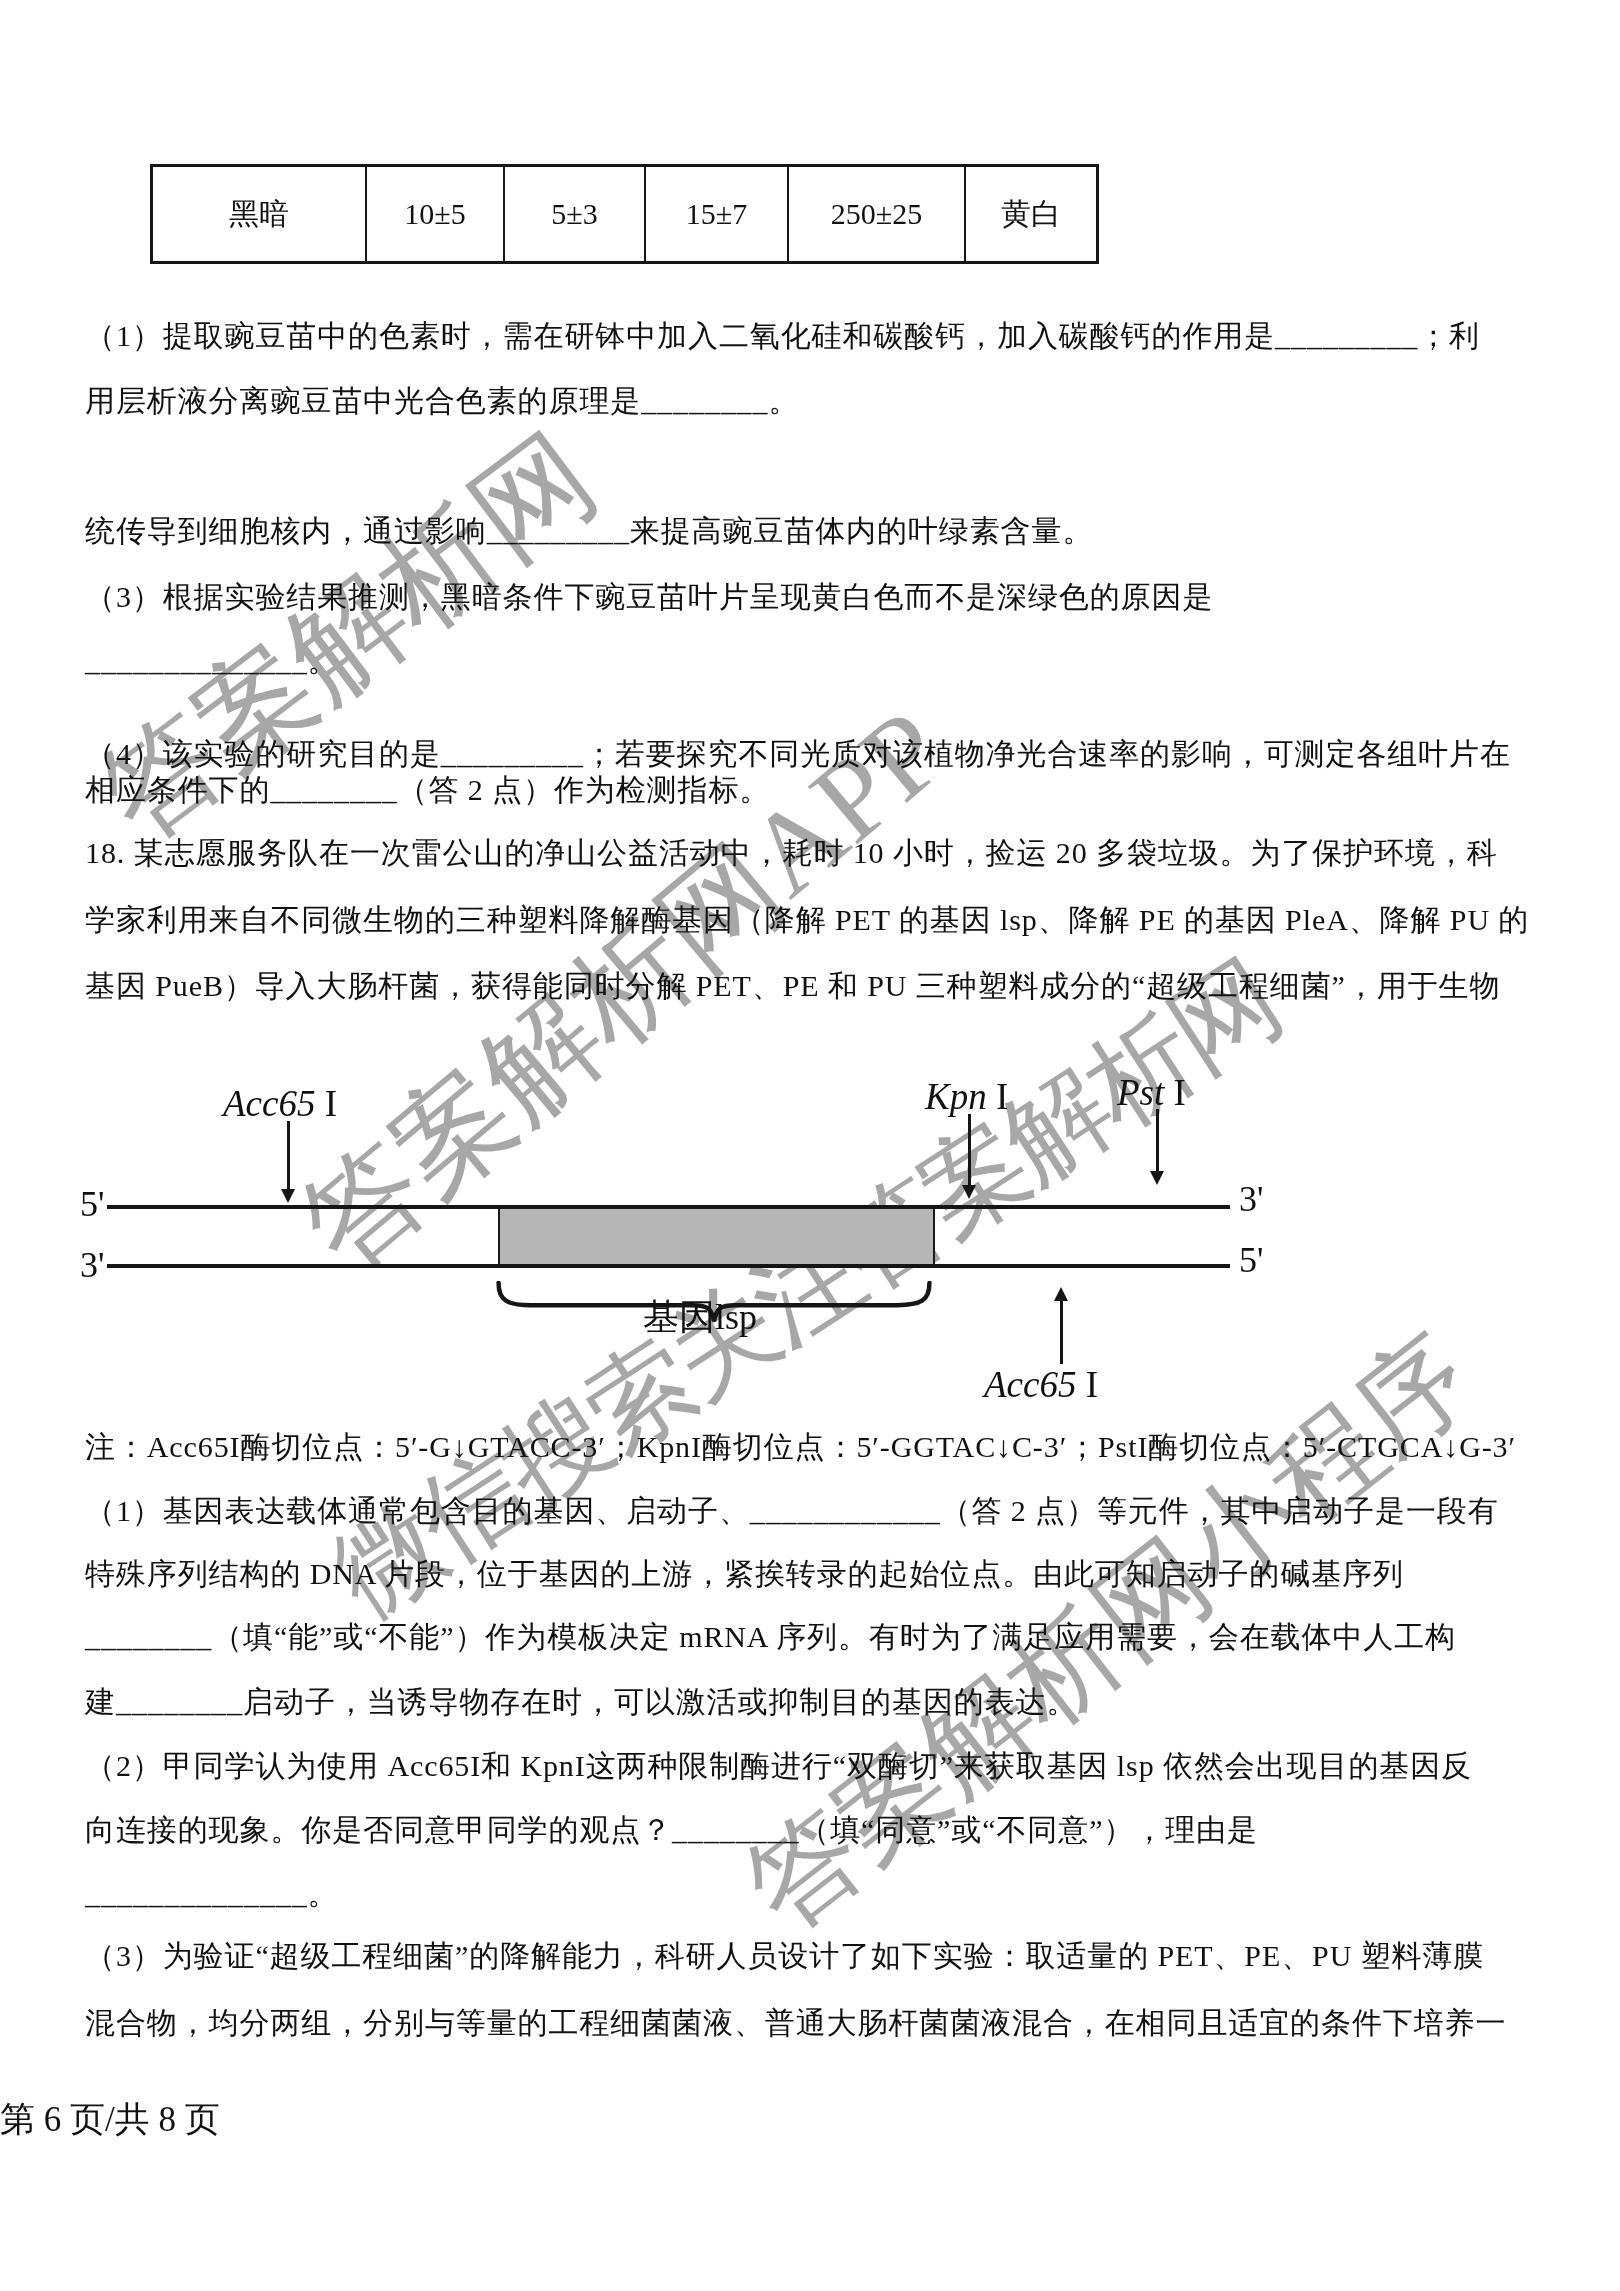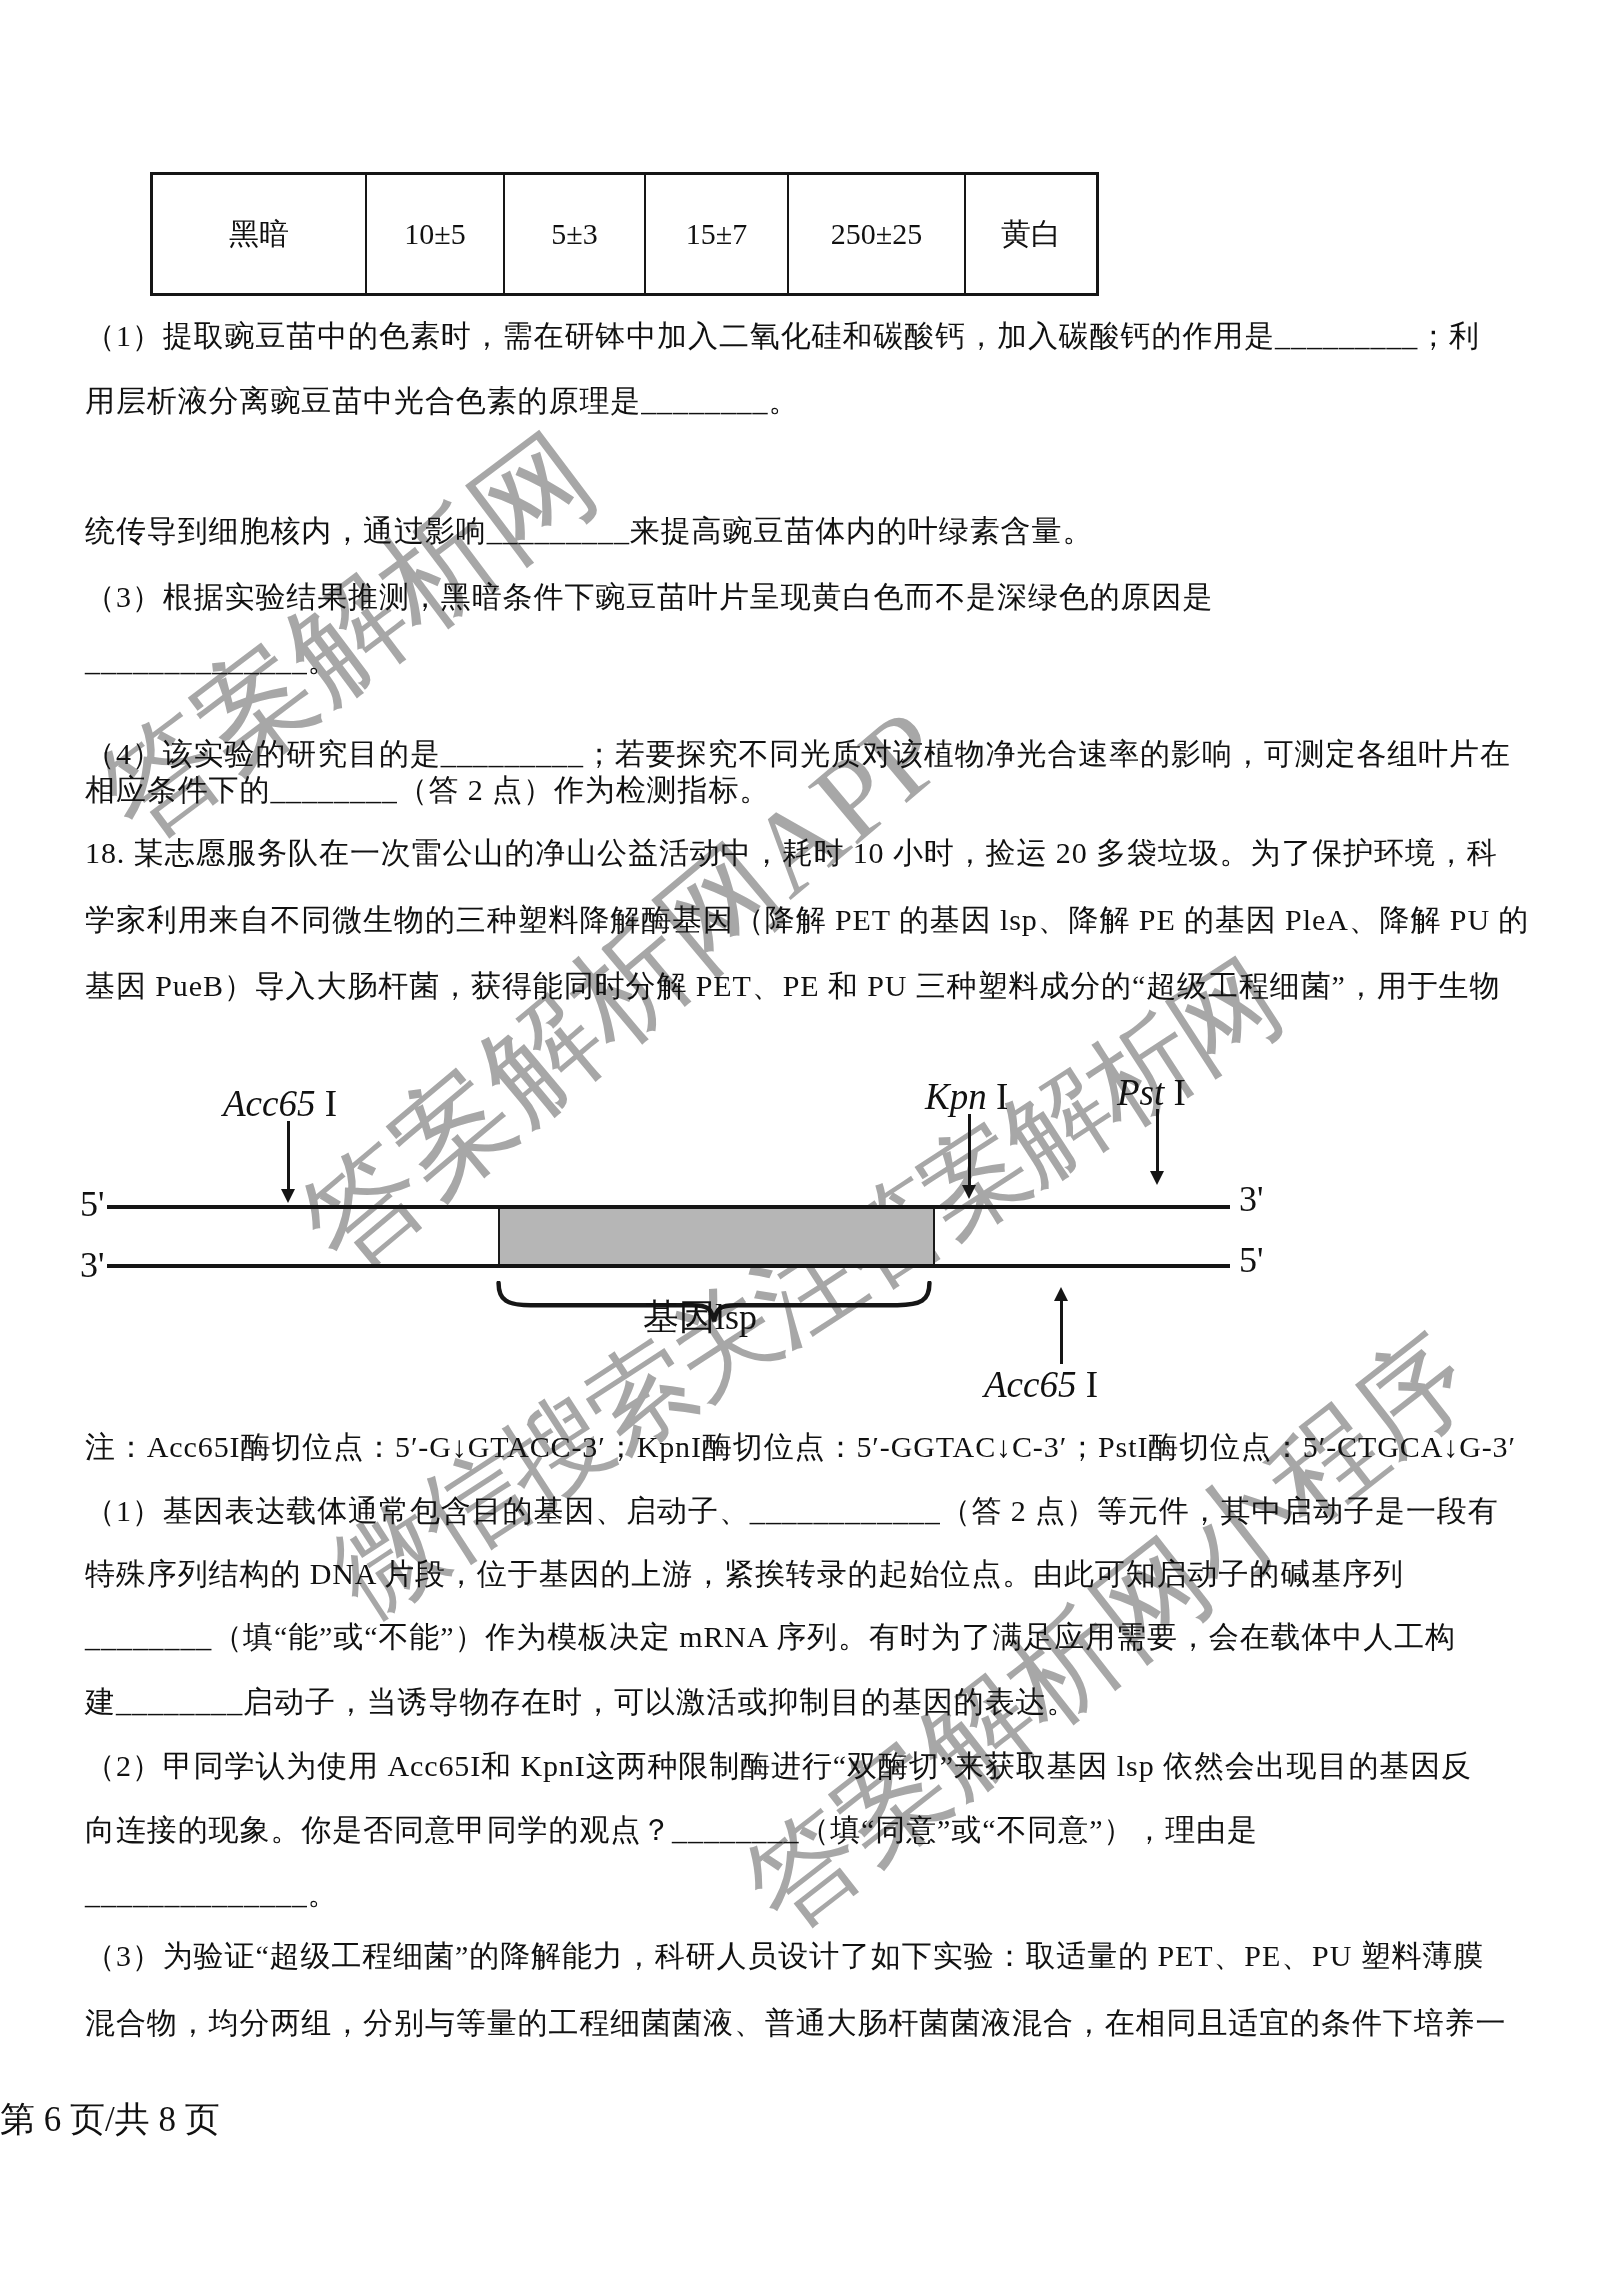--- a/index.html
+++ b/index.html
@@ -13,22 +13,22 @@
   .wm1{left:348px;top:637px;font-size:116px;transform:translate(-50%,-50%) rotate(-37deg);}
   .wm2{left:624px;top:989px;font-size:116px;transform:translate(-50%,-50%) rotate(-40deg);}
   .wm3{left:806px;top:1290px;font-size:105px;letter-spacing:-5.3px;transform:translate(-50%,-50%) rotate(-33deg);}
   .wm4{left:1109px;top:1633px;font-size:110px;transform:translate(-50%,-50%) rotate(-38deg);}
 
   
   .tl{position:absolute;left:85px;z-index:2;font-size:30px;line-height:36px;
       letter-spacing:0.9px;white-space:nowrap;}
 
   
-  #resultTable{position:absolute;left:150px;top:172px;z-index:2;border-collapse:collapse;
-      table-layout:fixed;height:124px;padding-left:41px;}
+  #resultTable{position:absolute;left:150px;top:164px;z-index:2;border-collapse:collapse;
+      table-layout:fixed;height:100px;padding-left:41px;}
   #resultTable td{border:2.7px solid #161616;text-align:center;vertical-align:middle;
       font-size:30px;padding:0;}
   #resultTable{border:3.6px solid #161616;}
 
   
   .strand{position:absolute;left:107px;width:1123px;height:3.6px;background:#151515;z-index:2;}
   #strandTop{top:1205px;}
   #strandBottom{top:1264px;}
   #geneBox{position:absolute;left:498px;top:1207px;width:437px;height:60px;background:#b6b6b6;
       border-left:2.7px solid #1a1a1a;border-right:2.7px solid #1a1a1a;box-sizing:border-box;z-index:1;}

